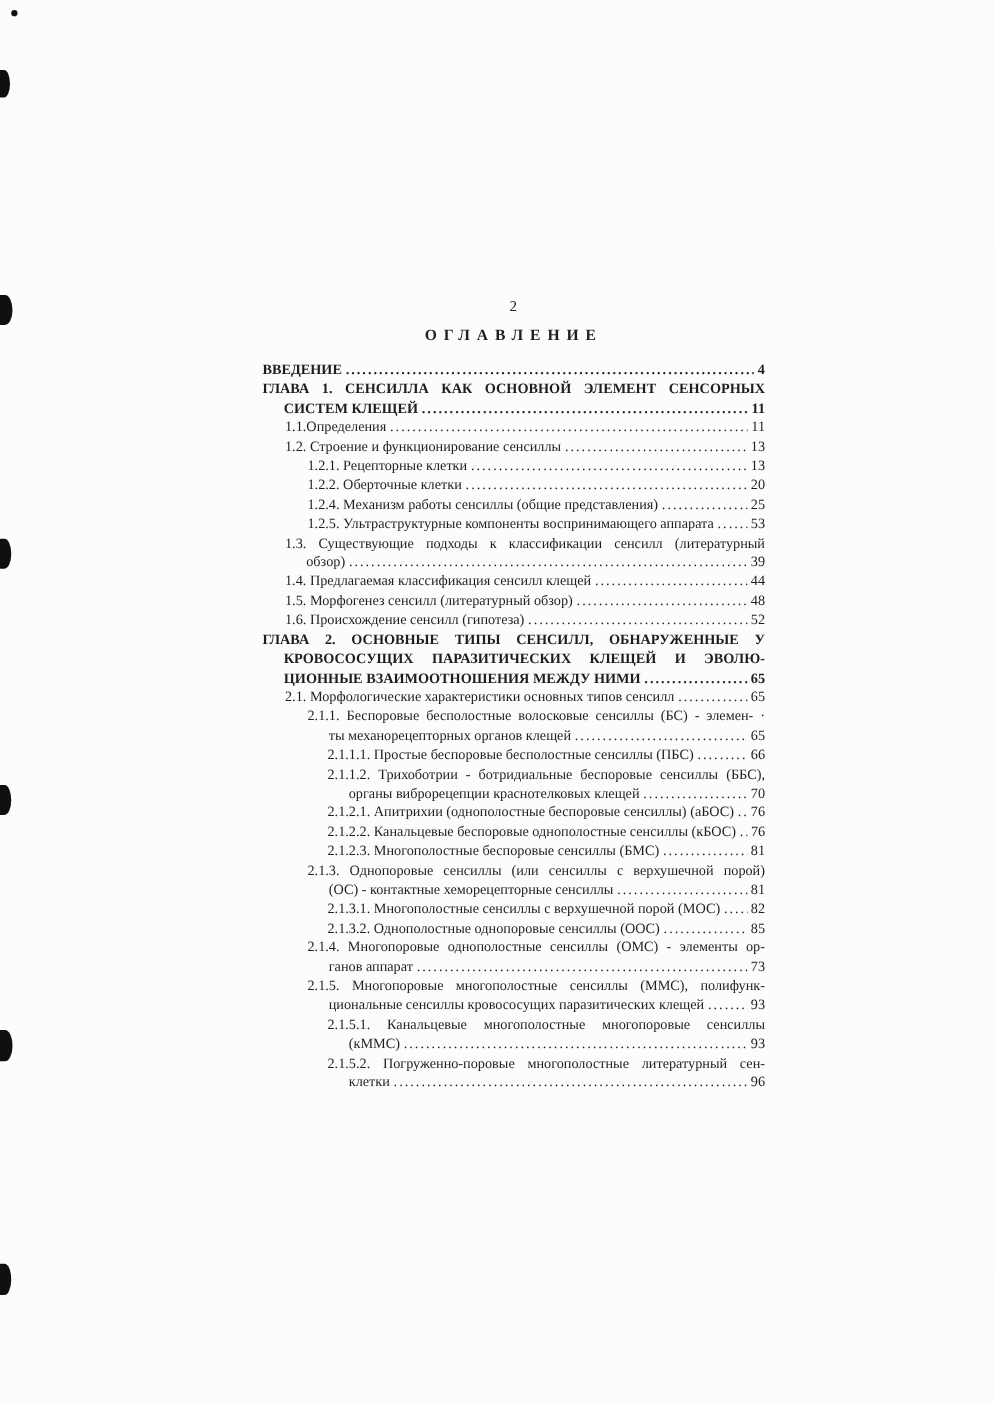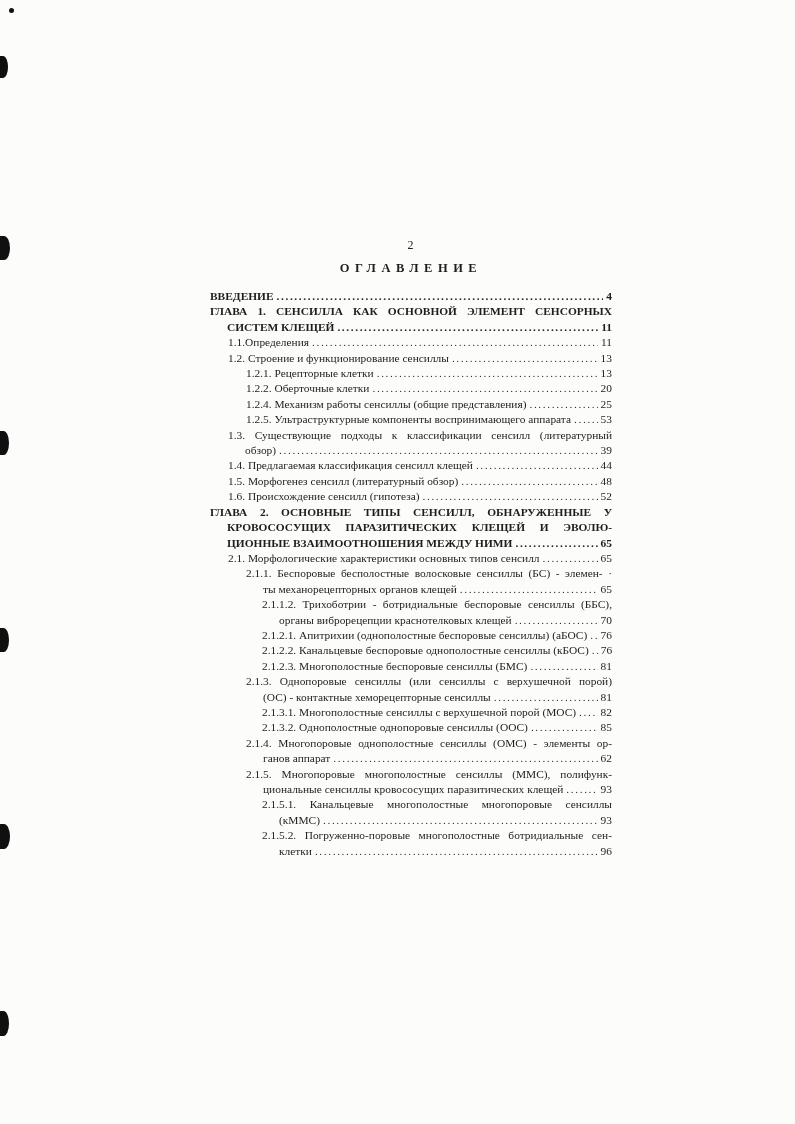--- a/index.html
+++ b/index.html
@@ -210,20 +210,27 @@
         </div>
         <div class="entry lvl2">
           <div class="line">2.1.1. Беспоровые бесполостные волосковые сенсиллы (БС) - элемен- ·</div>
           <div class="line last cont">
             <span class="txt">ты механорецепторных органов клещей</span>
             <span class="dots"></span>
             <span class="pg">65</span>
           </div>
         </div>
         <div class="entry lvl3">
+          <div class="line last">
+            <span class="txt">2.1.1.1. Простые беспоровые бесполостные сенсиллы (ПБС)</span>
+            <span class="dots"></span>
+            <span class="pg">66</span>
+          </div>
+        </div>
+        <div class="entry lvl3">
           <div class="line">2.1.1.2. Трихоботрии - ботридиальные беспоровые сенсиллы (ББС),</div>
           <div class="line last cont">
             <span class="txt">органы виброрецепции краснотелковых клещей</span>
             <span class="dots"></span>
             <span class="pg">70</span>
           </div>
         </div>
         <div class="entry lvl3">
           <div class="line last">
             <span class="txt">2.1.2.1. Апитрихии (однополостные беспоровые сенсиллы) (аБОС)</span>
@@ -265,41 +272,41 @@
             <span class="txt">2.1.3.2. Однополостные однопоровые сенсиллы (ООС)</span>
             <span class="dots"></span>
             <span class="pg">85</span>
           </div>
         </div>
         <div class="entry lvl2">
           <div class="line">2.1.4. Многопоровые однополостные сенсиллы (ОМС) - элементы ор-</div>
           <div class="line last cont">
             <span class="txt">ганов аппарат</span>
             <span class="dots"></span>
-            <span class="pg">62</span>
+            <span class="pg">73</span>
           </div>
         </div>
         <div class="entry lvl2">
           <div class="line">2.1.5. Многопоровые многополостные сенсиллы (ММС), полифунк-</div>
           <div class="line last cont">
             <span class="txt">циональные сенсиллы кровососущих паразитических клещей</span>
             <span class="dots"></span>
             <span class="pg">93</span>
           </div>
         </div>
         <div class="entry lvl3">
           <div class="line">2.1.5.1. Канальцевые многополостные многопоровые сенсиллы</div>
           <div class="line last cont">
             <span class="txt">(кММС)</span>
             <span class="dots"></span>
             <span class="pg">93</span>
           </div>
         </div>
         <div class="entry lvl3">
-          <div class="line">2.1.5.2. Погруженно-поровые многополостные ботридиальные сен-</div>
+          <div class="line">2.1.5.2. Погруженно-поровые многополостные литературный сен-</div>
           <div class="line last cont">
             <span class="txt">клетки</span>
             <span class="dots"></span>
             <span class="pg">96</span>
           </div>
         </div>
       </div>
   </div>
 
 </div>

